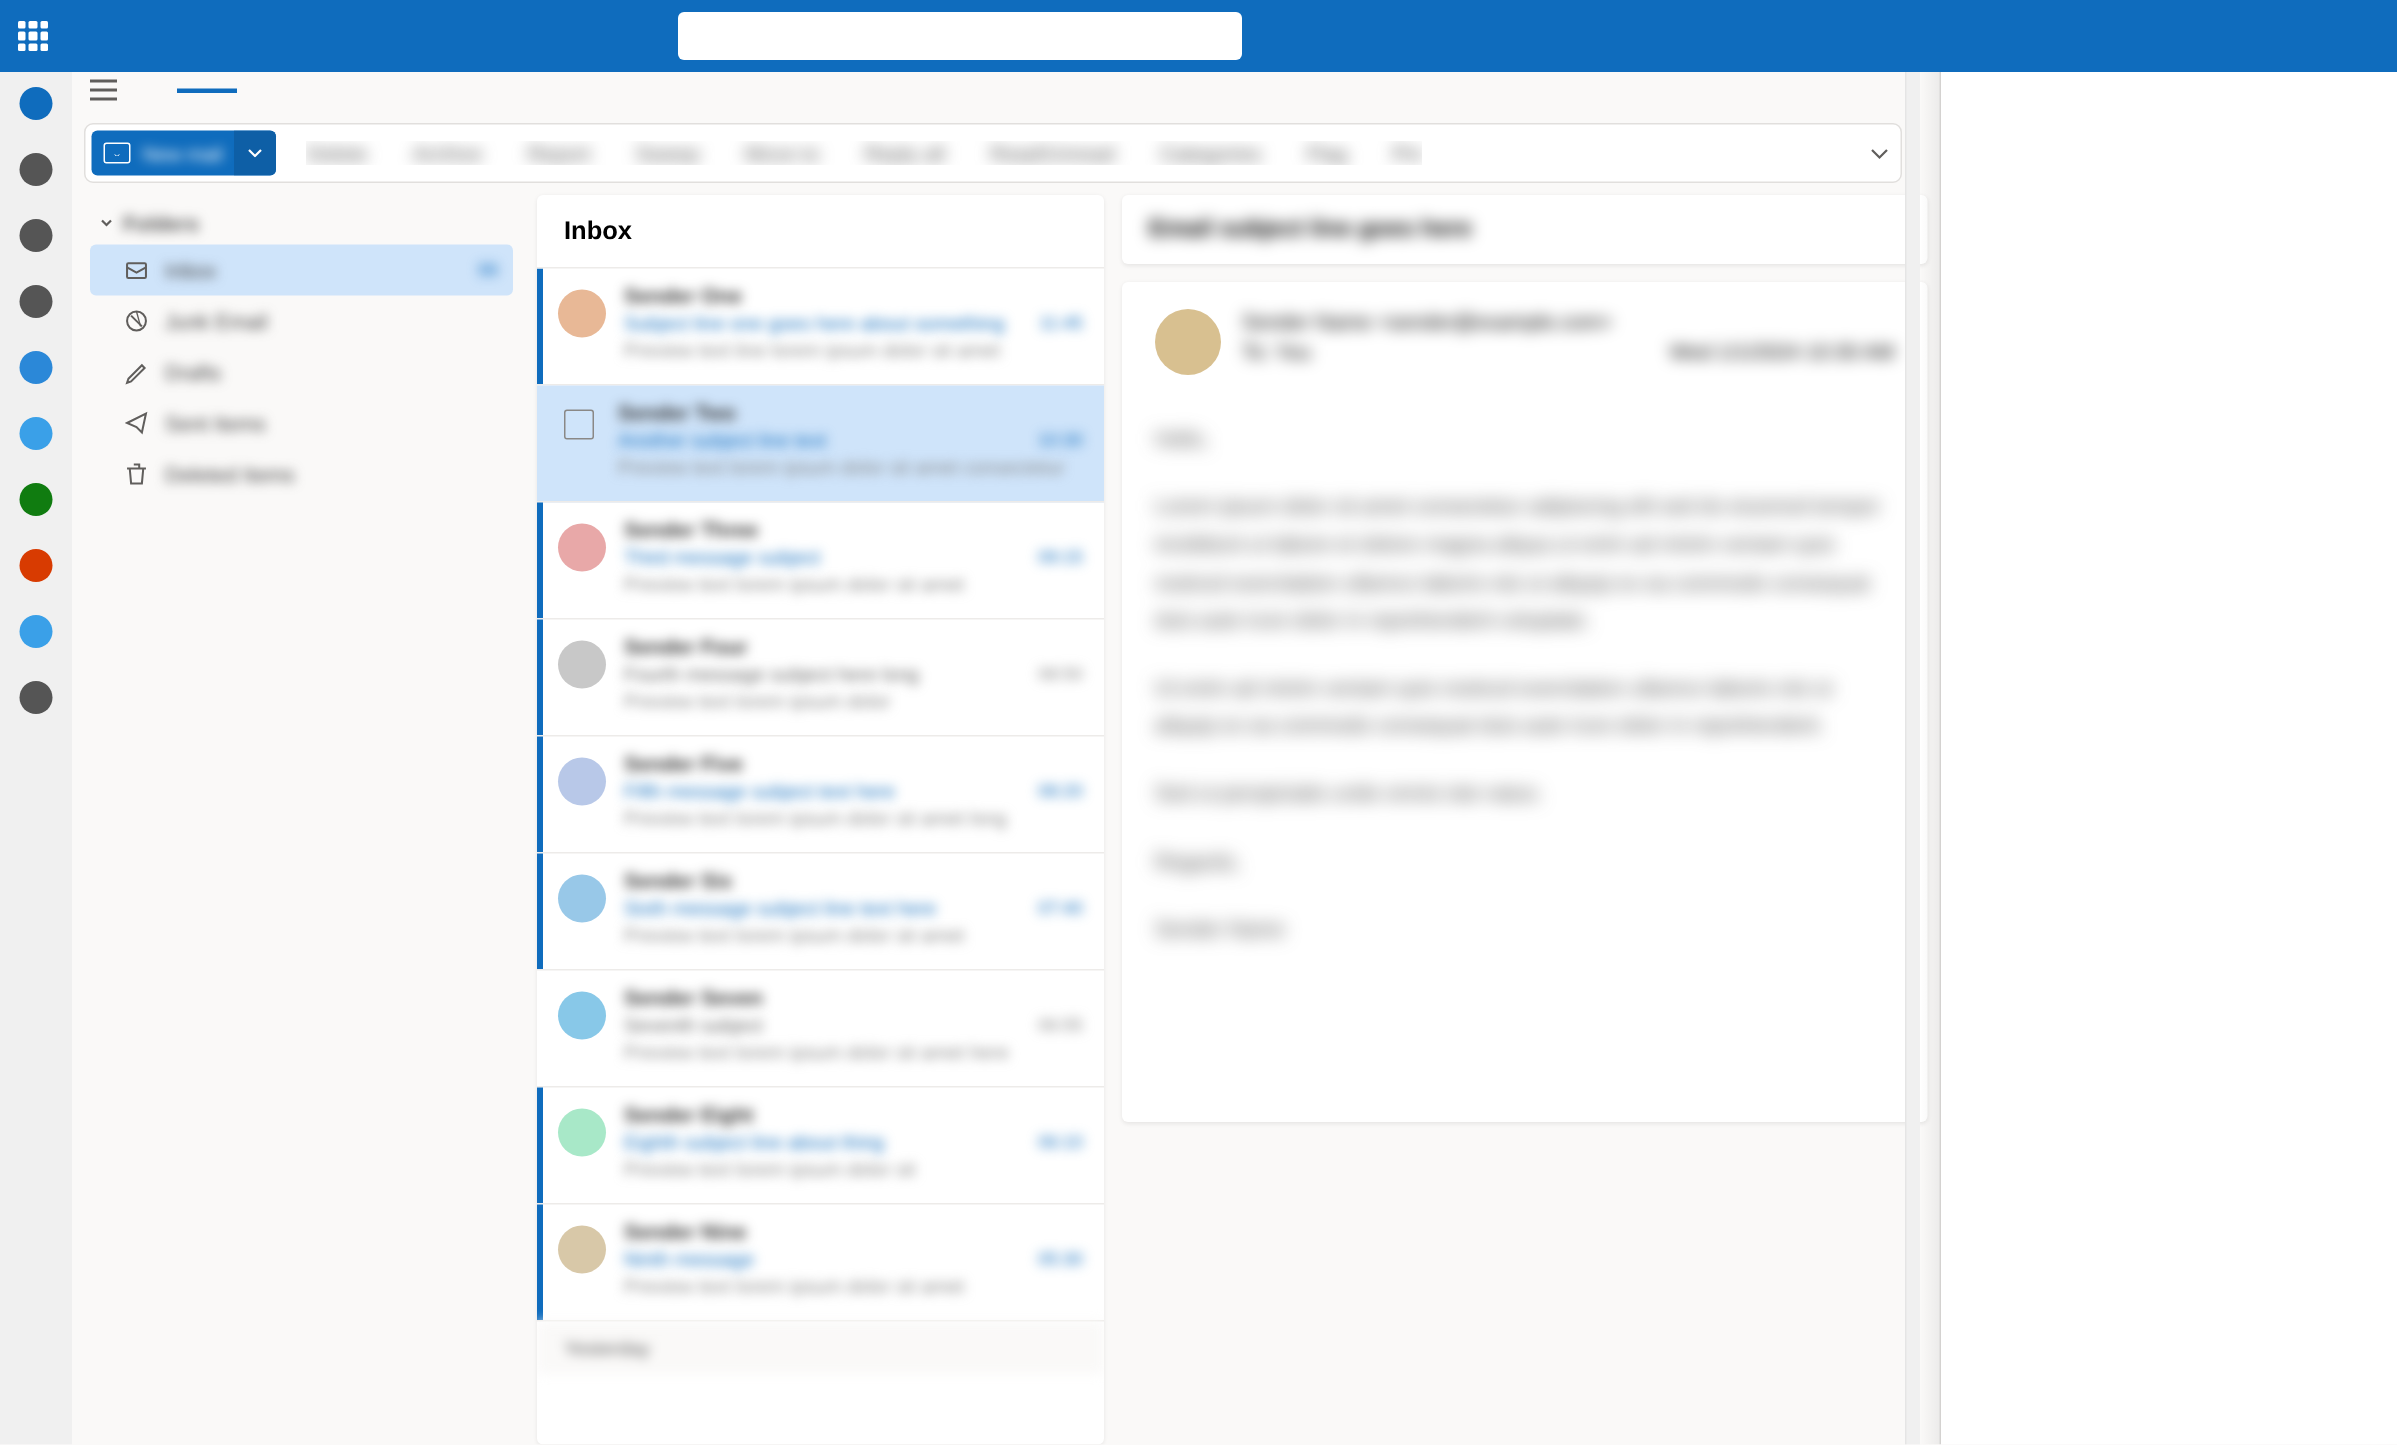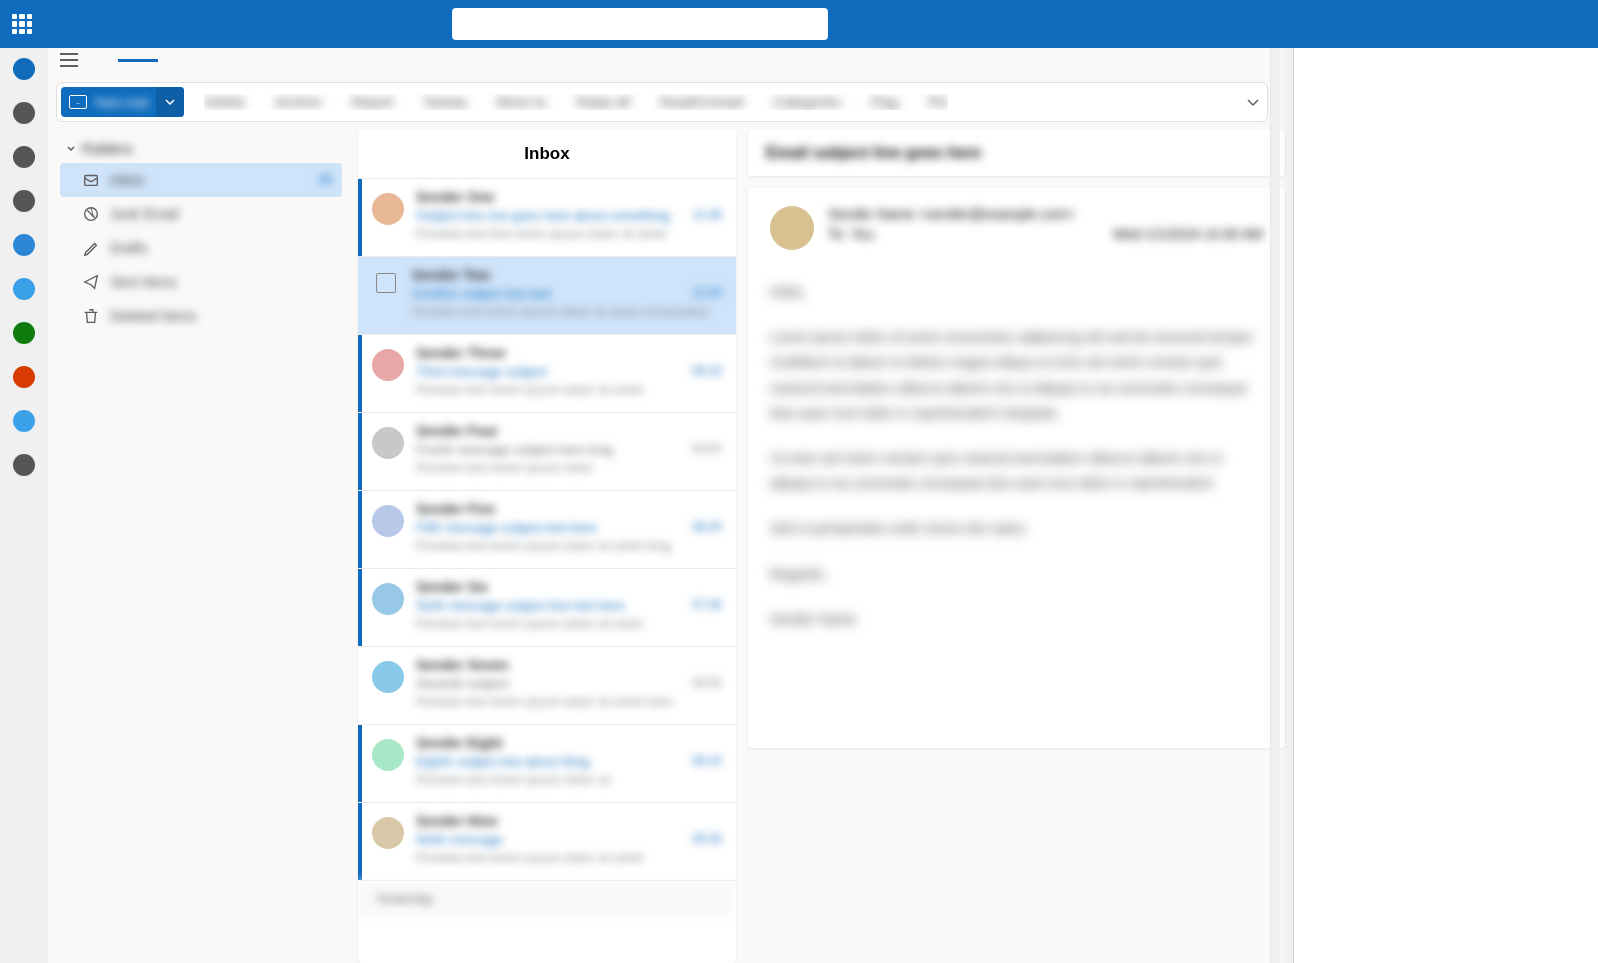--- a/index.html
+++ b/index.html
@@ -41,21 +41,21 @@
     .chevron { width: 10px; height: 10px; }
     .folder-header-text { filter: blur(4px); color: #555; font-weight: 600; }
     .folder-item { display: flex; align-items: center; gap: 10px; padding: 8px 10px 8px 22px; cursor: pointer; border-radius: 4px; margin: 0 4px; }
     .folder-item.active { background: #cfe4fa; }
     .folder-item .f-icon { width: 18px; height: 18px; flex-shrink: 0; color: #605e5c; }
     .folder-label { filter: blur(4px); color: #444; }
     .folder-count { margin-left: auto; filter: blur(4px); color: #0f6cbd; font-size: 12px; }
     
     
     .msg-list { width: 378px; background: white; border-radius: 4px; box-shadow: 0 1px 3px rgba(0,0,0,0.08); overflow: hidden; display: flex; flex-direction: column; }
-    .list-header { padding: 14px 18px; font-weight: 600; font-size: 17px; border-bottom: 1px solid #edebe9; text-align: center; }
+    .list-header { padding: 14px 18px; font-weight: 600; font-size: 17px; border-bottom: 1px solid #edebe9; }
     .msg-scroll { overflow-y: auto; flex: 1; }
     .msg-item { display: flex; padding: 10px 14px 10px 10px; border-bottom: 1px solid #edebe9; cursor: pointer; position: relative; min-height: 78px; }
     .msg-item.selected { background: #cfe4fa; }
     .msg-item.unread::before { content: ''; position: absolute; left: 0; top: 0; bottom: 0; width: 4px; background: #0f6cbd; }
     .avatar { width: 32px; height: 32px; border-radius: 50%; margin: 4px 12px 0 4px; flex-shrink: 0; }
     .checkbox { width: 20px; height: 20px; border: 1.5px solid #8a8886; border-radius: 2px; margin: 6px 16px 0 8px; flex-shrink: 0; }
     .msg-body { flex: 1; min-width: 0; }
     .msg-line { display: flex; justify-content: space-between; margin-bottom: 3px; }
     .msg-sender, .msg-subject, .msg-preview, .msg-time { filter: blur(4px); white-space: nowrap; overflow: hidden; text-overflow: ellipsis; }
     .msg-sender { font-weight: 600; color: #333; }

